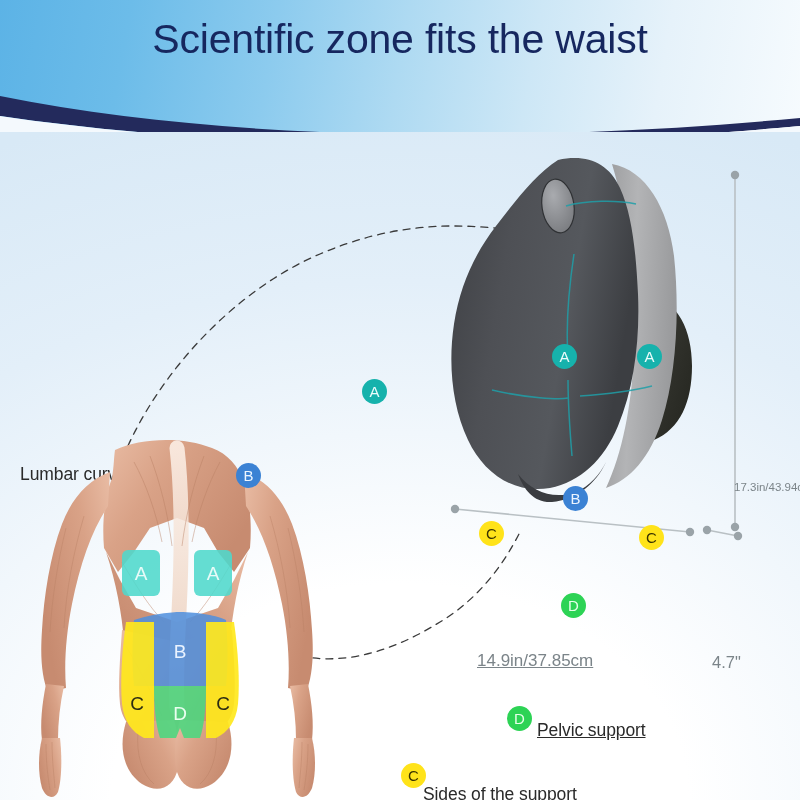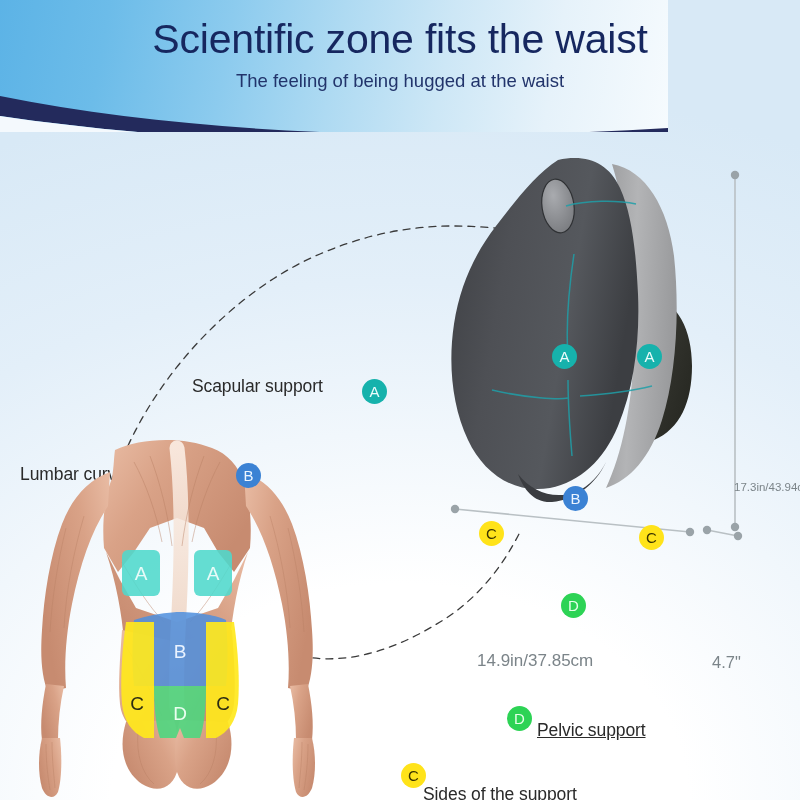--- a/index.html
+++ b/index.html
@@ -20,21 +20,21 @@
     height: 800px;
     overflow: hidden;
     background:
       radial-gradient(120% 90% at 50% 100%, #ffffff 30%, #e3eff9 72%, #d8e9f6 100%);
   }
 
   
   .header {
     position: absolute;
     left: 0; top: 0;
-    width: 668px;
+    width: 800px;
     height: 132px;
     overflow: hidden;
     background: linear-gradient(100deg,
         #5cb3e6 0%,
         #6cbce9 16%,
         #8ccbee 34%,
         #aedaf2 50%,
         #cde7f6 66%,
         #e6f2fa 82%,
         #f6fbfe 100%);
@@ -143,20 +143,21 @@
   }
   .dim-height {
     left: 734px;
     top: 349px;
     font-size: 11.5px;
   }
   .dim-width {
     left: 477px;
     top: 519px;
     font-size: 17px;
+    text-decoration: underline;
   }
   .dim-depth {
     left: 712px;
     top: 521px;
     font-size: 16.5px;
   }
 
   
   .anatomy {
     position: absolute;
@@ -183,21 +184,20 @@
 
   <div class="header">
     <svg class="header-curve" viewBox="0 0 800 132" preserveAspectRatio="none">
 
       <path d="M0,96 C230,142 520,144 800,118 L800,126 C520,152 230,150 0,116 Z" fill="#232a5c"></path>
 
       <path d="M0,116 C230,150 520,152 800,126 L800,132 L0,132 Z" fill="#f4f9fd"></path>
     </svg>
     <div class="header-text">
       <h1 class="title">Scientific zone fits the waist</h1>
-      <p class="subtitle">The feeling of being hugged at the waist</p>
     </div>
   </div>
 
   <div class="stage">
 
     <svg class="stage-svg" viewBox="0 0 800 668">
 
       <path d="M118,338 C150,250 230,160 320,122 C390,92 450,90 512,98" fill="none" stroke="#3a3a3a" stroke-width="1.3" stroke-dasharray="7 6" stroke-linecap="round"></path>
 
       <path d="M300,524 C350,534 398,516 440,490 C480,466 505,430 520,400" fill="none" stroke="#3a3a3a" stroke-width="1.3" stroke-dasharray="7 6" stroke-linecap="round"></path>
@@ -388,21 +388,20 @@
           <text x="119" y="148" font-family="Liberation Sans, sans-serif" font-size="19" fill="#e8fbf8" text-anchor="middle">A</text>
           <text x="191" y="148" font-family="Liberation Sans, sans-serif" font-size="19" fill="#e8fbf8" text-anchor="middle">A</text>
           <text x="158" y="226" font-family="Liberation Sans, sans-serif" font-size="19" fill="#eaf3ff" text-anchor="middle">B</text>
           <text x="115" y="278" font-family="Liberation Sans, sans-serif" font-size="19" fill="#2b2b13" text-anchor="middle">C</text>
           <text x="201" y="278" font-family="Liberation Sans, sans-serif" font-size="19" fill="#2b2b13" text-anchor="middle">C</text>
           <text x="158" y="288" font-family="Liberation Sans, sans-serif" font-size="19" fill="#eafff0" text-anchor="middle">D</text>
         </g>
       </svg>
     </div>
 
-    <div class="callout callout-a">Scapular support</div>
     <div class="callout callout-b">Lumbar curve support</div>
     <div class="callout callout-c">Sides of the support</div>
     <div class="callout callout-d">Pelvic support</div>
 
     <div class="badge badge-a badge-lead-a">A</div>
     <div class="badge badge-b badge-lead-b">B</div>
     <div class="badge badge-c badge-lead-c">C</div>
     <div class="badge badge-d badge-lead-d">D</div>
 
     <div class="badge badge-a badge-cush-a1">A</div>

